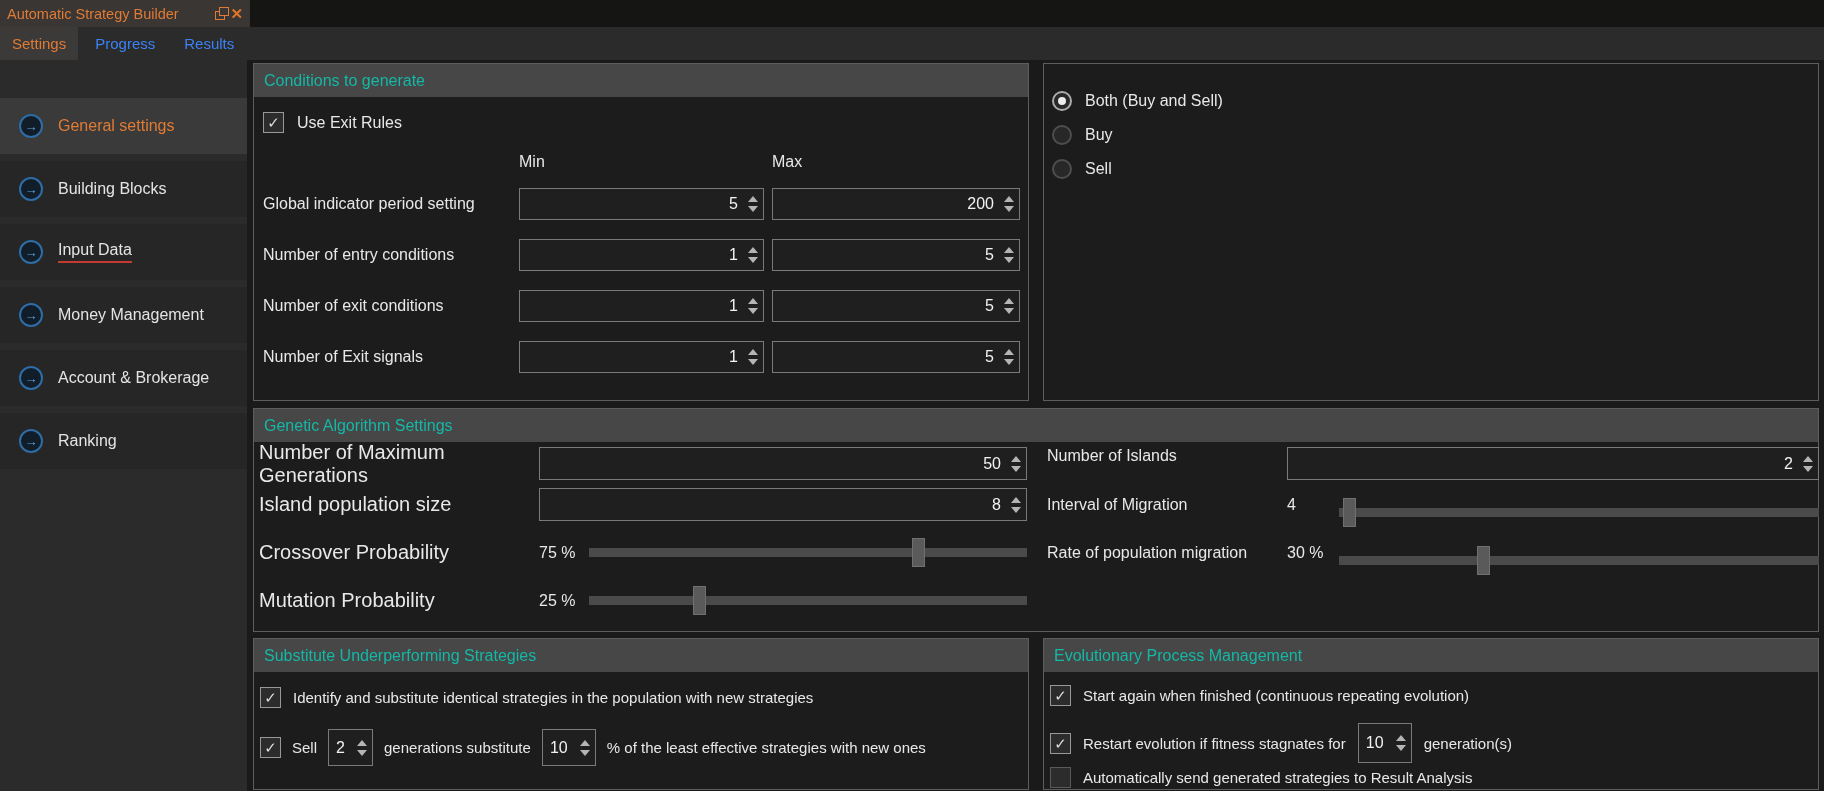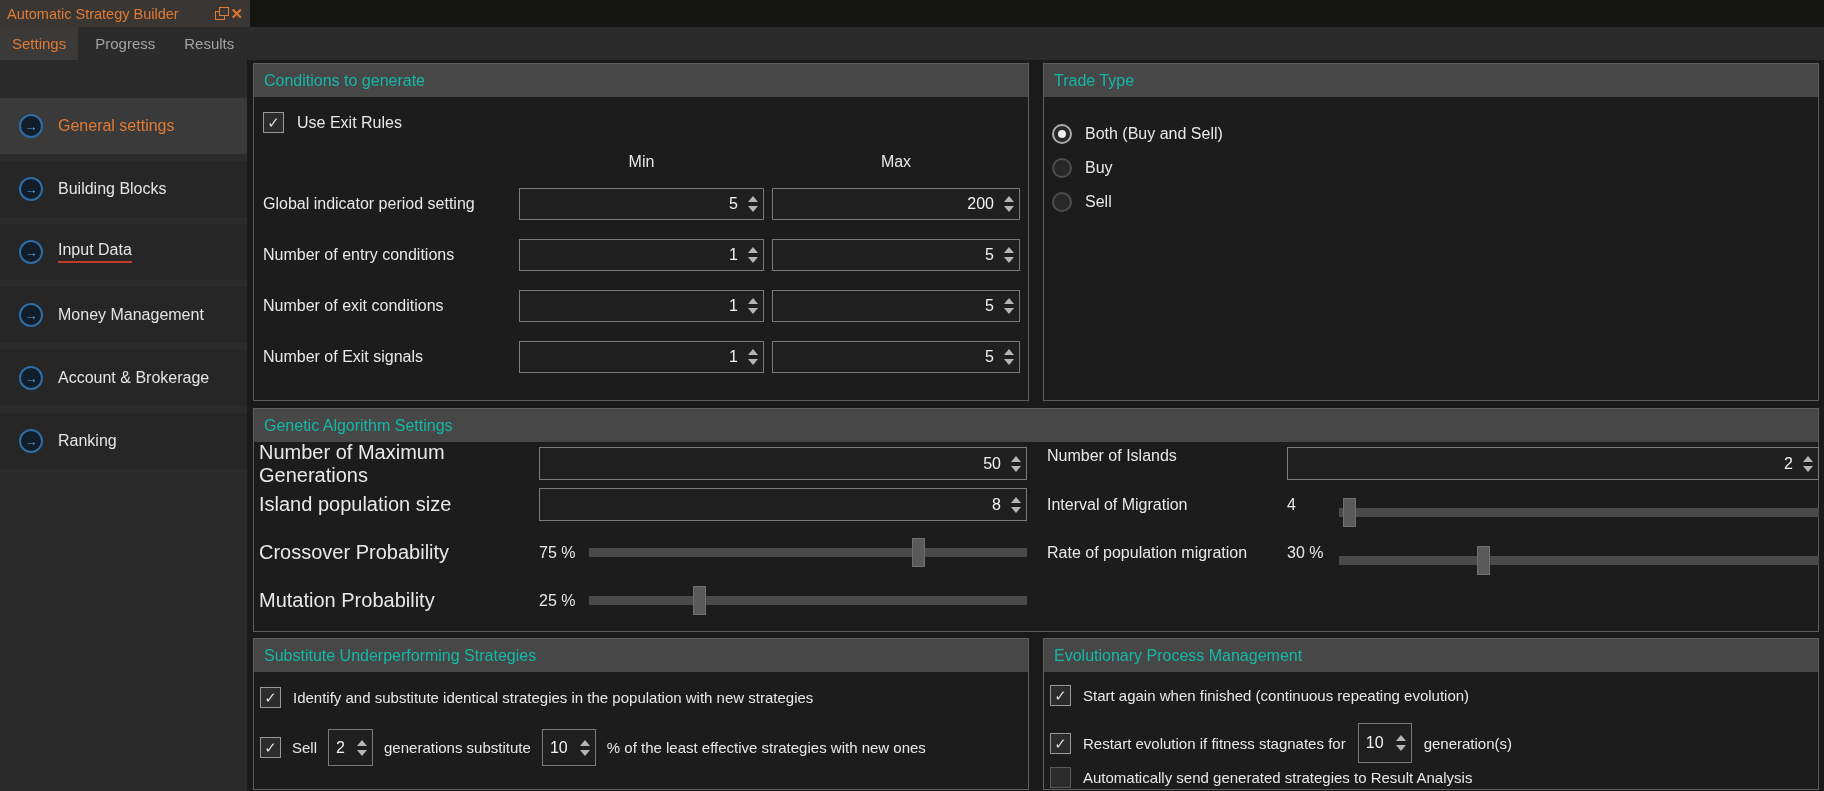--- a/index.html
+++ b/index.html
@@ -13,21 +13,21 @@
   .title-tab{position:absolute;left:0;top:0;width:250px;height:27px;background:#393633;
     display:flex;align-items:center;padding:0 7px;box-sizing:border-box;}
   .win-title{color:#e07b35;font-size:14.5px;white-space:nowrap;flex:1}
   .restore-ic{width:16px;height:15px;position:relative;min-width:16px}
   .restore-ic .sq-b{position:absolute;left:1px;top:5px;width:8px;height:7px;border:1px solid #e07b35}
   .restore-ic .sq-f{position:absolute;left:5px;top:1px;width:8px;height:7px;border:1px solid #e07b35;background:#393633}
   .close-ic{color:#e0762a;font-size:15px;font-weight:bold;line-height:1}
   
   .tabstrip{position:absolute;left:0;top:27px;width:1824px;height:33px;background:#2b2b2b;
     display:flex;align-items:stretch;gap:5px}
-  .tab{display:flex;align-items:center;padding:0 12px;font-size:15px;color:#a3a3a3;cursor:default}
+  .tab{display:flex;align-items:center;padding:0 12px;font-size:15px;color:#3b82f6;cursor:default}
   .tab.active{background:#3b3a38;color:#e07b35}
   
   .sidebar{position:absolute;left:0;top:60px;width:247px;height:731px;background:#2b2b2b;
     box-sizing:border-box;padding-top:38px}
   .nav-item{height:56px;margin-bottom:7px;background:#262626;display:flex;align-items:center;
     padding-left:19px;gap:15px;font-size:16px}
   .nav-item.active{background:#3a3a3a}
   .nav-icon{width:20px;height:20px;min-width:20px;border-radius:50%;border:2px solid #2e6da5;
     color:#5ba3e0;display:flex;align-items:center;justify-content:center;font-size:13px;
     font-weight:bold;background:#111d29;box-sizing:content-box;line-height:1}
@@ -58,21 +58,21 @@
   .tri{width:0;height:0;border-left:5px solid transparent;border-right:5px solid transparent}
   .tri.up{border-bottom:6px solid #b5b5b5}
   .tri.down{border-top:6px solid #b5b5b5}
   .spin.small{width:45px;height:37px}
   .spin.small2{width:54px;height:37px}
   .spin.tall{height:40px}
   .spin.small .val,.spin.small2 .val{text-align:center;padding-right:0}
   
   .cond-grid{left:9px;right:4px;height:32px;display:grid;
     grid-template-columns:256px 245px 8px 248px 1fr;align-items:center;font-size:16px}
-  .cond-grid .ctr{text-align:center}
+  .cond-grid .ctr{text-align:left}
   .cond-grid .spin{height:32px}
   .chk-row{display:flex;align-items:center;gap:13px;font-size:16px}
   
   .radio-row{display:flex;align-items:center;gap:13px;height:28px;margin:6px 0;padding-left:8px;font-size:16px}
   .radio{width:20px;height:20px;min-width:20px;border-radius:50%;background:#282828;
     border:2px solid #4e4e4e;box-sizing:border-box;position:relative}
   .radio.selected{border-color:#ababab}
   .radio.selected::after{content:"";position:absolute;left:4px;top:4px;width:8px;height:8px;
     border-radius:50%;background:#ededed}
   
@@ -231,21 +231,20 @@
       <span class="arrows">
           <span class="tri up"></span>
           <span class="tri down"></span>
         </span>
     </div>
     <span></span>
   </div>
 </div>
 
 <div class="panel" id="p-trade">
-  <div class="panel-h">Trade Type</div>
   <div style="padding-top:17px">
     <div class="radio-row">
       <span class="radio selected"></span>
       <span>Both (Buy and Sell)</span>
     </div>
     <div class="radio-row">
       <span class="radio"></span>
       <span>Buy</span>
     </div>
     <div class="radio-row">

